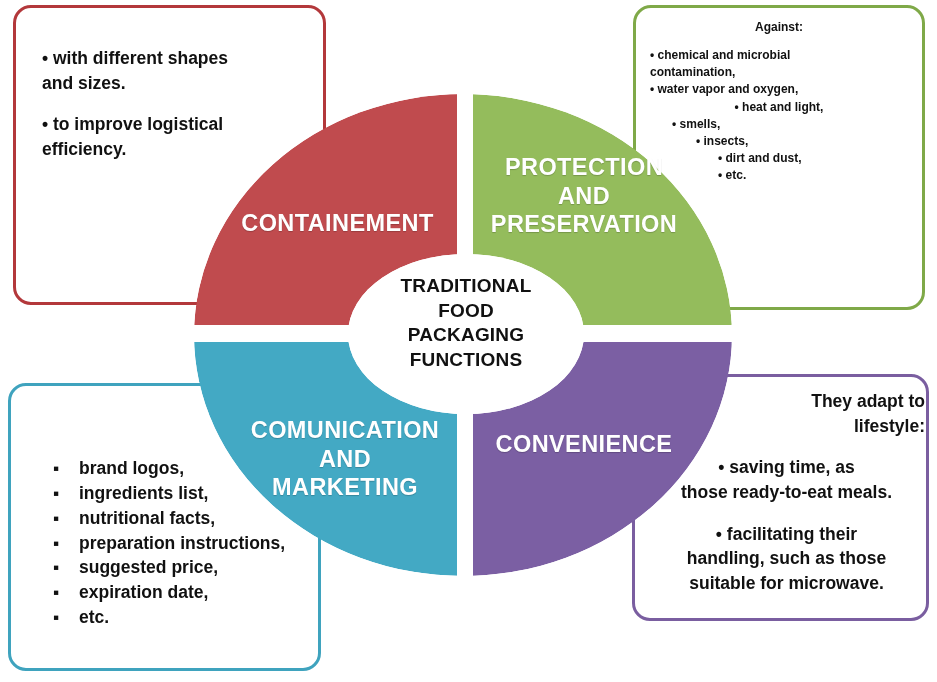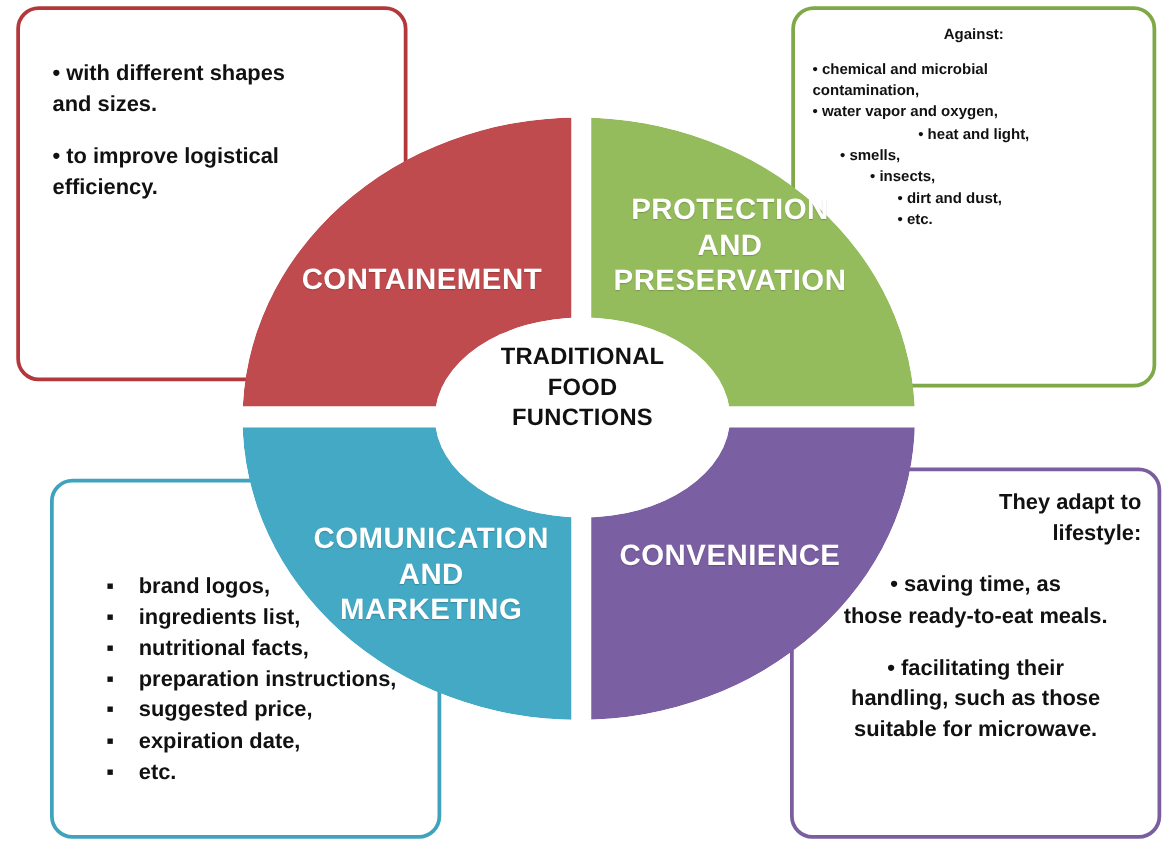--- a/index.html
+++ b/index.html
@@ -44,26 +44,25 @@
     padding:11px 14px 0 14px;
     font-size:12px;
     text-align:center;
   }
   #box-communication {
     left:8px; top:383px; width:313px; height:288px;
     border-color:#3FA3BE;
     padding:70px 0 0 42px;
     font-size:17.5px;
     text-align:left;
-    margin-left:32px;
   }
   #box-convenience {
-    left:632px; top:374px; width:297px; height:297px;
+    left:632px; top:374px; width:297px; height:247px;
     border-color:#7A5EA0;
-    padding:12px 13px 0 13px;
+    padding:12px 1px 0 13px;
     font-size:17.5px;
     text-align:center;
   }
 
   
   .blist { list-style:none; }
   .blist li { display:block; white-space:nowrap; }
 
   .bullet-sq { display:inline-block; width:26px; }
 
@@ -205,16 +204,17 @@
     <span style="display:block">MARKETING</span>
   </div>
 
   <div class="seg-label" id="label-convenience">
     <span>CONVENIENCE</span>
   </div>
 
   <div id="hub-label">
     <span>TRADITIONAL</span>
     <span>FOOD</span>
+    <span>PACKAGING</span>
     <span>FUNCTIONS</span>
   </div>
 
 </div>
 
 </body></html>

